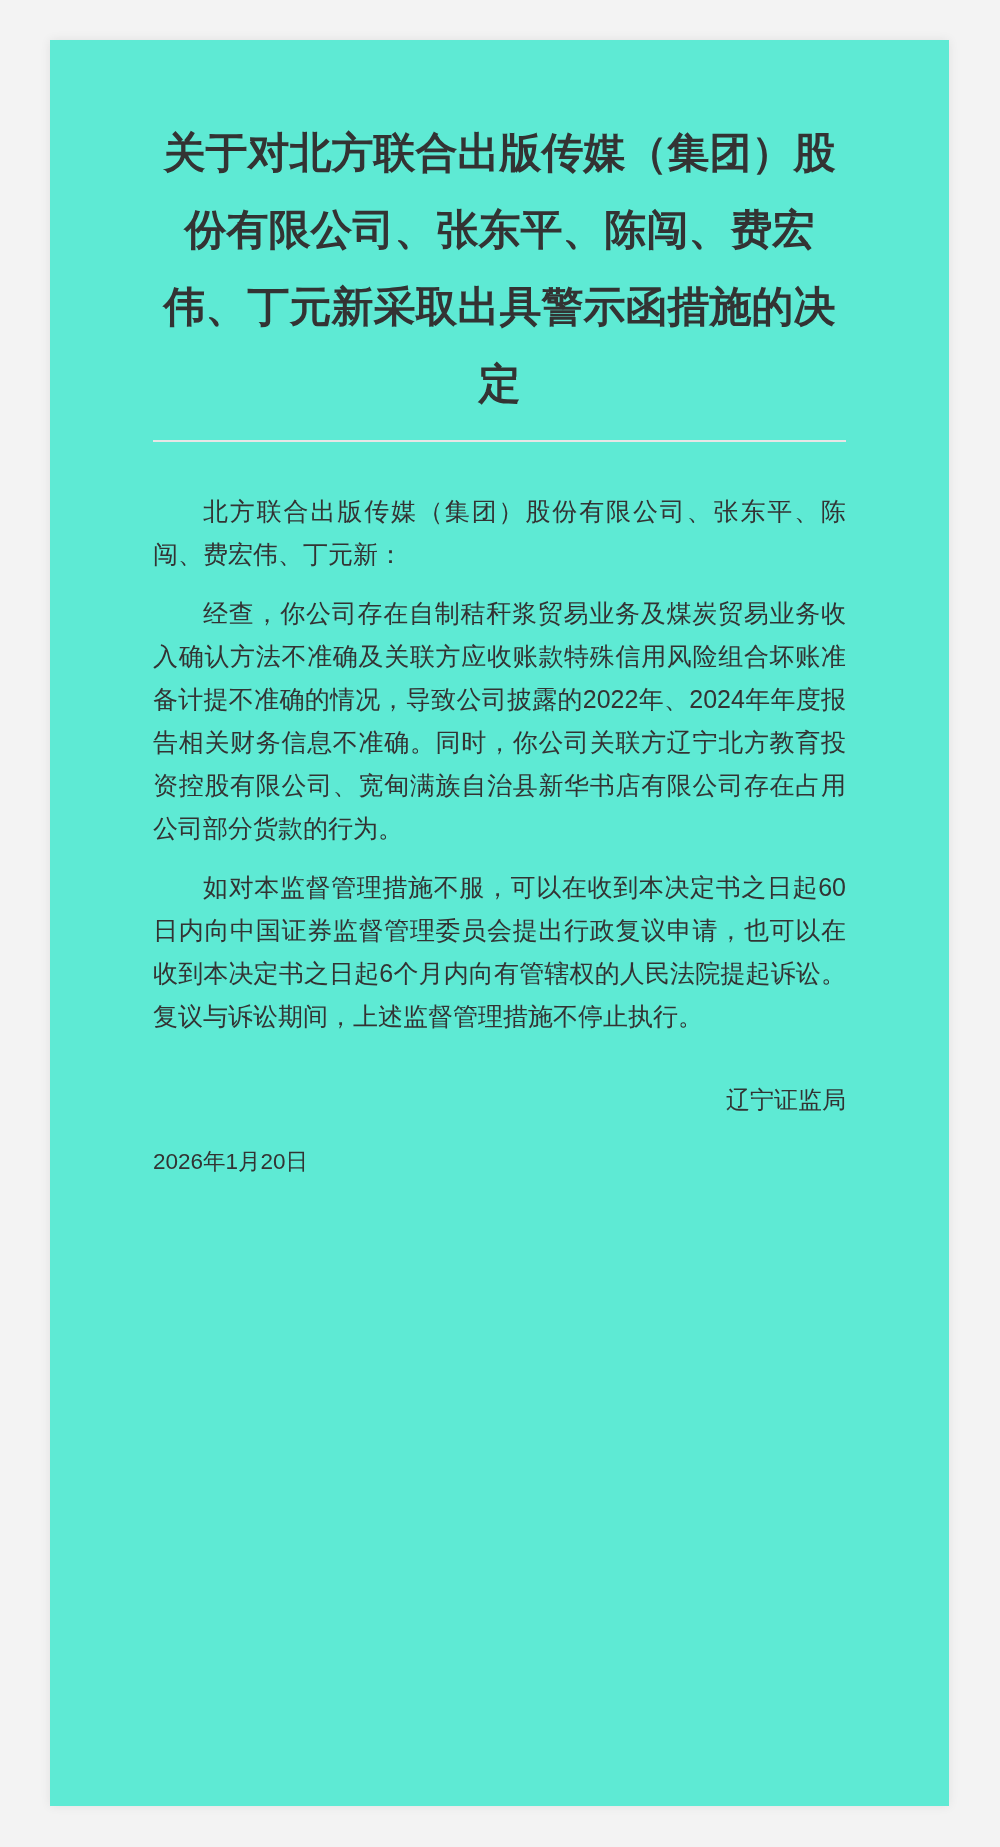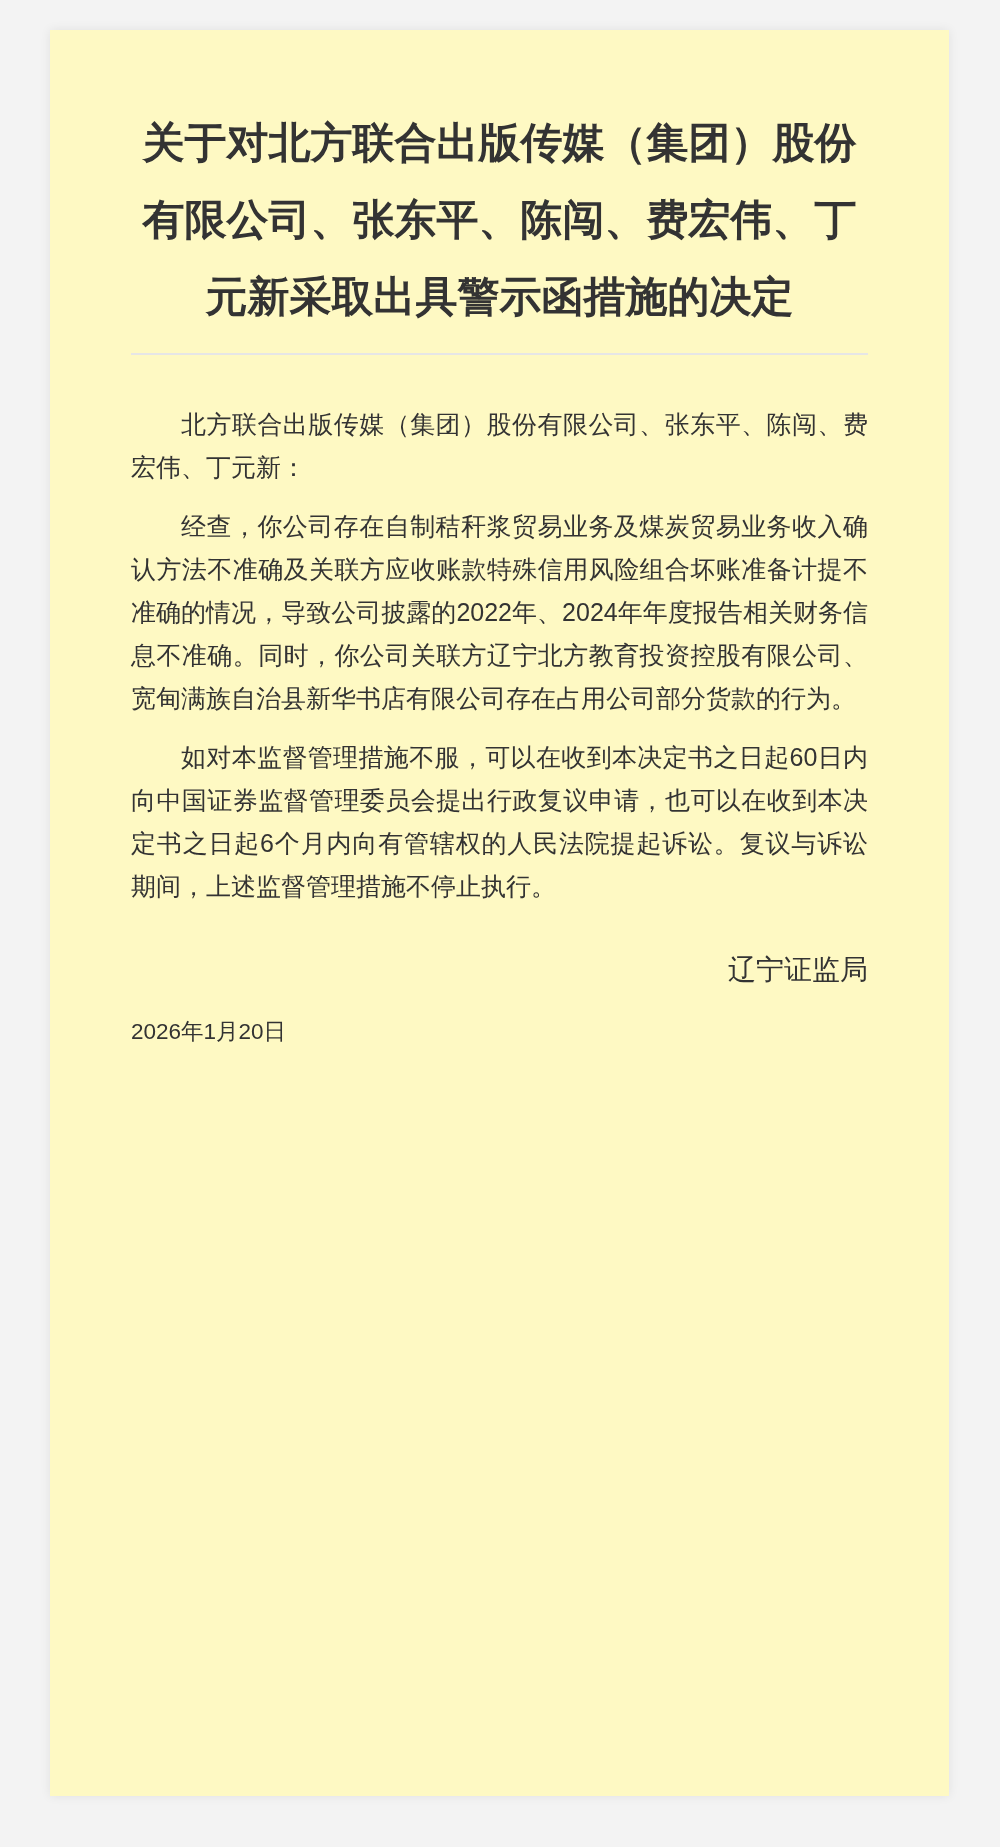--- a/index.html
+++ b/index.html
@@ -9,27 +9,27 @@
     body {
       background: #f3f3f3;
       width: 1000px;
       min-height: 1847px;
       font-family: "Liberation Sans", "DejaVu Sans", sans-serif;
       color: #333333;
     }
     .card {
       position: absolute;
       left: 50px;
-      top: 30px;
+      top: 40px;
       width: 899px;
       height: 1766px;
-      background: #fef9c3;
+      background: #5eead4;
       box-shadow: 0 0 10px rgba(0,0,0,0.08);
       box-sizing: border-box;
-      padding: 0 81px;
+      padding: 0 103px;
     }
     .title {
       margin: 0;
       padding-top: 74px;
       text-align: center;
       font-size: 42px;
       font-weight: bold;
       line-height: 77px;
       color: #333333;
       letter-spacing: 0px;
@@ -46,21 +46,21 @@
       margin: 0 0 16px 0;
       font-size: 25px;
       line-height: 43px;
       text-indent: 2em;
       color: #333333;
       text-align: justify;
     }
     .sign {
       margin-top: 40px;
       text-align: right;
-      font-size: 28px;
+      font-size: 24px;
       line-height: 43px;
       color: #333333;
     }
     .date {
       margin-top: 19px;
       text-align: left;
       font-size: 22.5px;
       line-height: 43px;
       color: #333333;
     }

